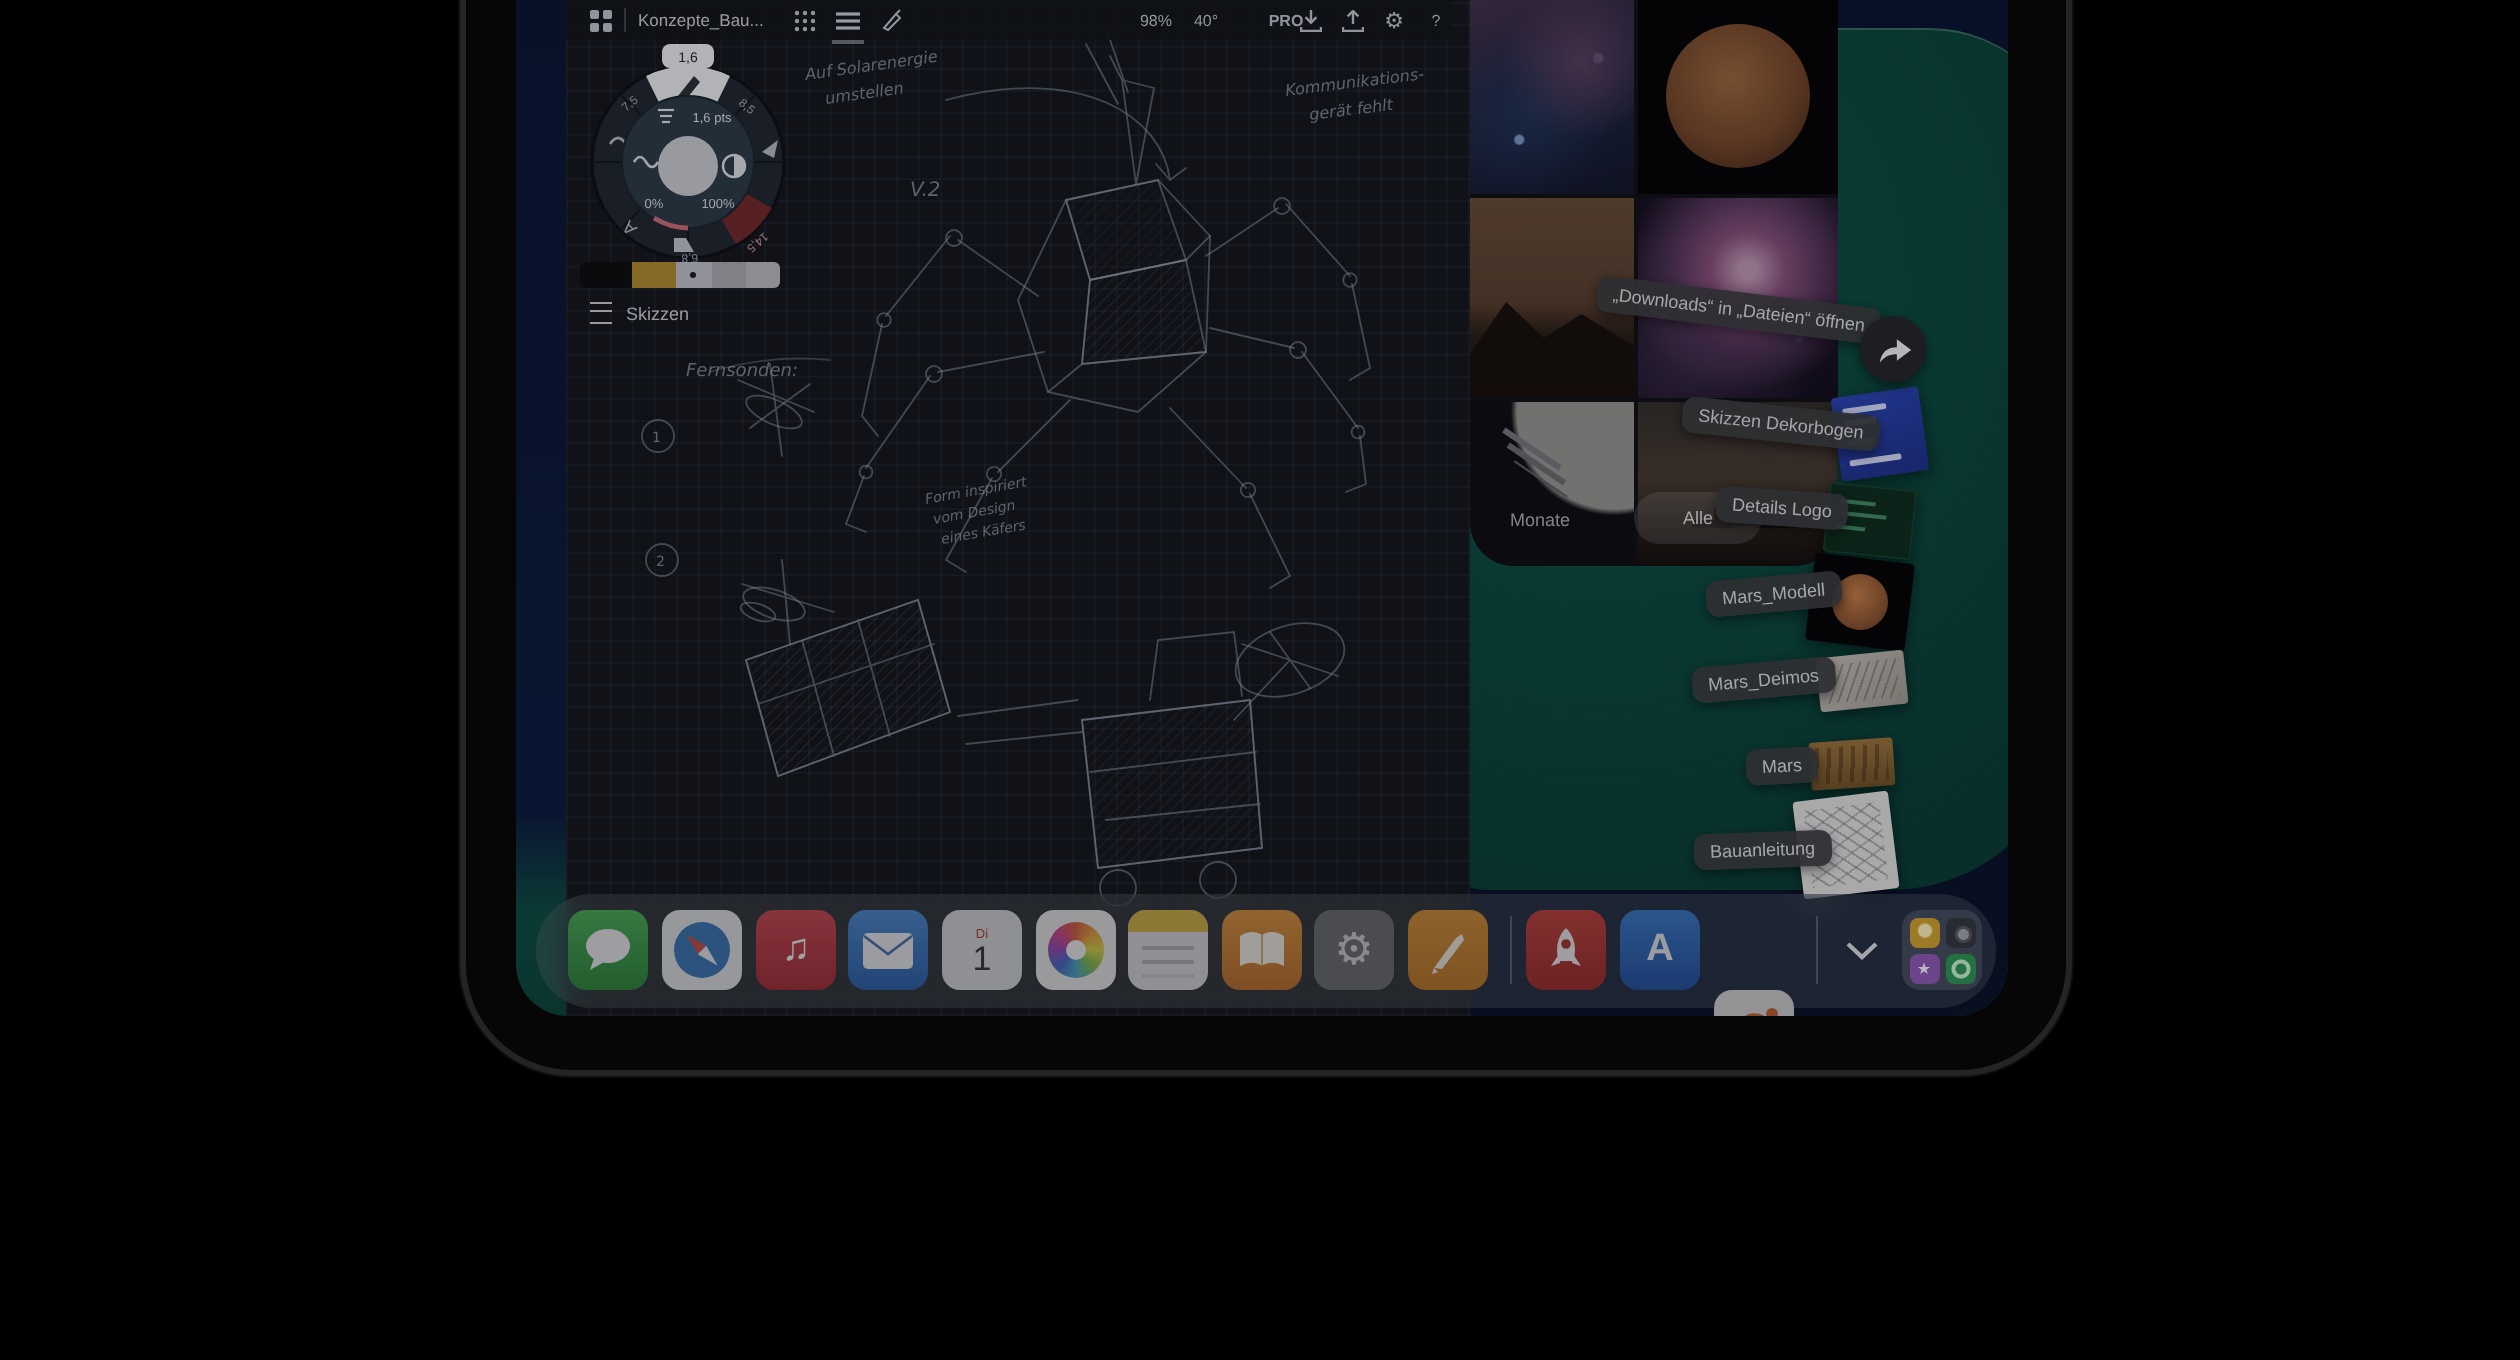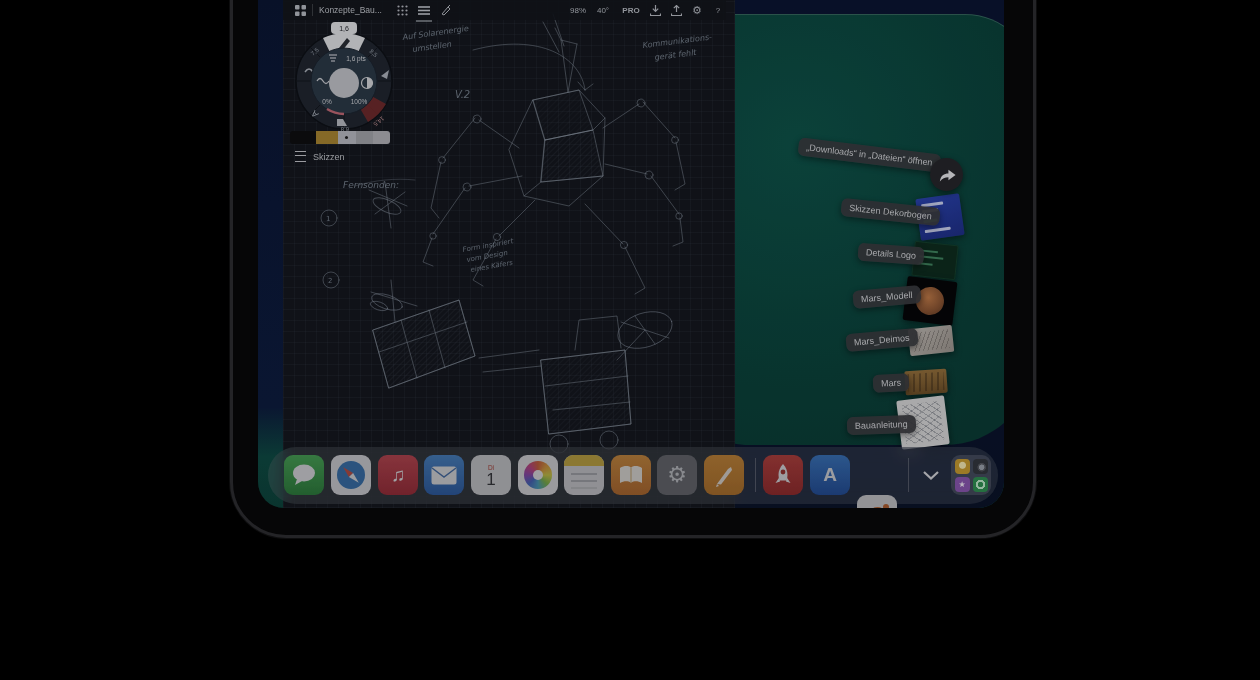--- a/index.html
+++ b/index.html
@@ -150,20 +150,30 @@
       <i style="top:7px;width:18px;"></i>
         <i style="top:13px;width:24px;"></i>
         <i style="top:20px;width:14px;"></i>
     </div>
     <div class="thumb th-marsmodel" style="left:170px;top:279px;width:50px;height:44px;transform:rotate(7deg);"></div>
     <div class="thumb th-deimos" style="left:174px;top:327px;width:44px;height:27px;transform:rotate(-6deg);"></div>
     <div class="thumb th-mars" style="left:170px;top:370px;width:42px;height:24px;transform:rotate(-4deg);"></div>
     <div class="thumb th-bau" style="left:164px;top:398px;width:48px;height:49px;transform:rotate(-7deg);"></div>
   </div>
 
+  <div class="photos">
+    <div class="ph ph-neb1"></div>
+    <div class="ph ph-mars"></div>
+    <div class="ph ph-land"></div>
+    <div class="ph ph-neb2"></div>
+    <div class="ph ph-voy"></div>
+    <div class="ph ph-rover"></div>
+    <div class="seg-months">Monate</div>
+    <div class="seg-all">Alle</div>
+  </div>
 
   <div class="canvas-app">
 
     <svg width="452" height="508" viewBox="0 0 452 508" style="position:absolute;left:0;top:0;">
       <defs>
         <pattern id="hatch" width="4" height="4" patternUnits="userSpaceOnUse" patternTransform="rotate(45)">
           <line x1="0" y1="0" x2="0" y2="4" stroke="#8b93a0" stroke-width="0.6"></line>
         </pattern>
       </defs>
       <g stroke="#97a1ae" stroke-opacity="0.5" fill="none" stroke-width="0.9" stroke-linecap="round">
@@ -268,21 +278,21 @@
             </g>
           </svg>
       </div>
       <div class="tb" style="left:154px;width:18px;">
         <svg width="12" height="12">
             <path d="M2,10 L8,3 L10,5 L4,11 Z M8,3 l2,-2" stroke="#b9bdc2" stroke-width="1" fill="none"></path>
           </svg>
       </div>
       <div class="tb" style="left:282px;width:26px;">98%</div>
       <div class="tb" style="left:308px;width:24px;">40°</div>
-      <div class="tb" style="left:336px;width:24px;font-weight:bold;text-align:right;">PRO</div>
+      <div class="tb" style="left:348px;width:24px;font-weight:bold;text-align:right;">PRO</div>
       <div class="tb" style="left:364px;width:16px;">
         <svg width="11" height="11">
             <g stroke="#b9bdc2" stroke-width="1.2" fill="none">
               <path d="M5.5,0 L5.5,6 M2.8,3.6 L5.5,6.4 L8.2,3.6"></path>
               <path d="M0.5,8.5 L0.5,10.5 L10.5,10.5 L10.5,8.5"></path>
             </g>
           </svg>
       </div>
       <div class="tb" style="left:385px;width:16px;">
         <svg width="11" height="11">

